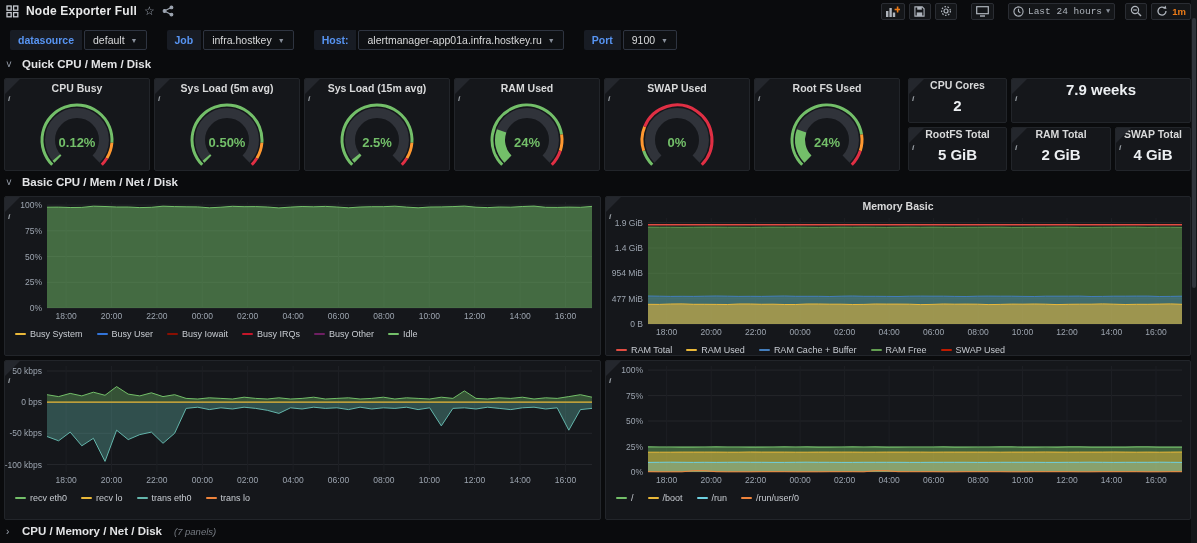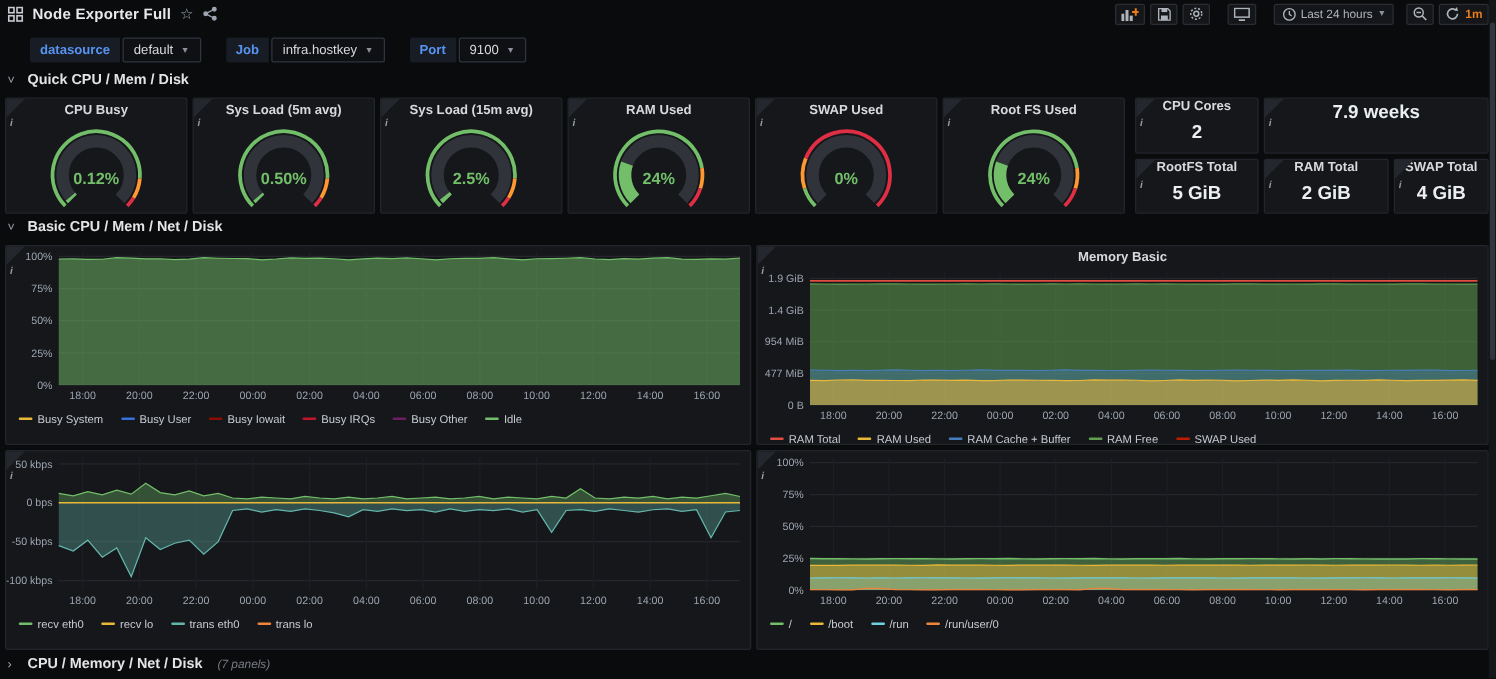--- a/index.html
+++ b/index.html
@@ -12,21 +12,21 @@
   #topbar .left { display:flex; align-items:center; gap:7px; }
   #topbar .title { font-size:12px; font-weight:bold; color:#e8e9ea; letter-spacing:.2px; }
   .tb-ic { display:inline-flex; align-items:center; justify-content:center; color:#9fa7b3; cursor:pointer; }
   #topbar .right { margin-left:auto; display:flex; align-items:center; gap:4px; }
   .tb-btn { height:17px; min-width:22px; padding:0 4px; display:inline-flex; align-items:center; justify-content:center; gap:4px;
             background:#141619; border:1px solid #2a2d33; border-radius:2px; color:#aeb4bc; font-size:9.5px; cursor:pointer; }
   .tb-btn.time { min-width:96px; }
   .orange { color:#eb7b18; font-weight:bold; }
 
   
-  #filterbar { position:absolute; top:28px; left:24px; height:24px; display:flex; align-items:center; gap:20px; }
+  #filterbar { position:absolute; top:28px; left:10px; height:24px; display:flex; align-items:center; gap:20px; }
   .filter-group { display:flex; align-items:center; }
   .f-label { background:#181c24; color:#5794f2; font-size:10.5px; font-weight:bold; padding:4px 8px; border-radius:2px 0 0 2px; }
   .f-value { background:#0e1013; border:1px solid #2e3440; color:#d8d9da; font-size:10.5px; padding:3px 8px; border-radius:2px;
              margin-left:2px; display:flex; align-items:center; gap:6px; cursor:pointer; }
   .caret { font-size:7px; color:#8a919c; }
 
   
   .row-header { position:absolute; left:6px; display:flex; align-items:center; gap:6px; cursor:pointer; }
   .row-header .chev { color:#9fa7b3; font-size:10px; width:10px; }
   .row-header .rh-title { font-size:11.5px; font-weight:bold; color:#e3e4e6; }
@@ -113,21 +113,21 @@
               <circle cx="6" cy="6" r="4.4" stroke-dasharray="1.6 1.5"></circle>
             </g>
           </svg>
       </span>
       <span class="tb-btn" style="margin-left:10px;">
         <svg width="13" height="11" viewBox="0 0 13 11">
             <rect x="0.7" y="0.7" width="11.6" height="7" fill="none" stroke="#aeb4bc" stroke-width="1.2"></rect>
             <line x1="4" y1="10" x2="9" y2="10" stroke="#aeb4bc" stroke-width="1.4"></line>
           </svg>
       </span>
-      <span class="tb-btn time" style="margin-left:10px;">
+      <span class="tb-btn time" style="margin-left:10px;font-family:Liberation Mono, monospace;">
         <svg width="11" height="11" viewBox="0 0 12 12">
             <circle cx="6" cy="6" r="5" fill="none" stroke="#aeb4bc" stroke-width="1.2"></circle>
             <polyline points="6,3 6,6 8,7.4" fill="none" stroke="#aeb4bc" stroke-width="1.2"></polyline>
           </svg>
         <span>Last 24 hours</span>
         <span class="caret">▼</span>
       </span>
       <span class="tb-btn" style="margin-left:6px;">
         <svg width="12" height="12" viewBox="0 0 12 12">
             <circle cx="5" cy="5" r="3.6" fill="none" stroke="#aeb4bc" stroke-width="1.2"></circle>
@@ -150,20 +150,27 @@
         <span class="f-label">datasource</span>
         <span class="f-value">
           <span>default</span>
           <span class="caret">▼</span>
         </span>
       </div>
       <div class="filter-group">
         <span class="f-label">Job</span>
         <span class="f-value">
           <span>infra.hostkey</span>
+          <span class="caret">▼</span>
+        </span>
+      </div>
+      <div class="filter-group">
+        <span class="f-label">Host:</span>
+        <span class="f-value">
+          <span>alertmanager-app01a.infra.hostkey.ru</span>
           <span class="caret">▼</span>
         </span>
       </div>
       <div class="filter-group">
         <span class="f-label">Port</span>
         <span class="f-value">
           <span>9100</span>
           <span class="caret">▼</span>
         </span>
       </div>

